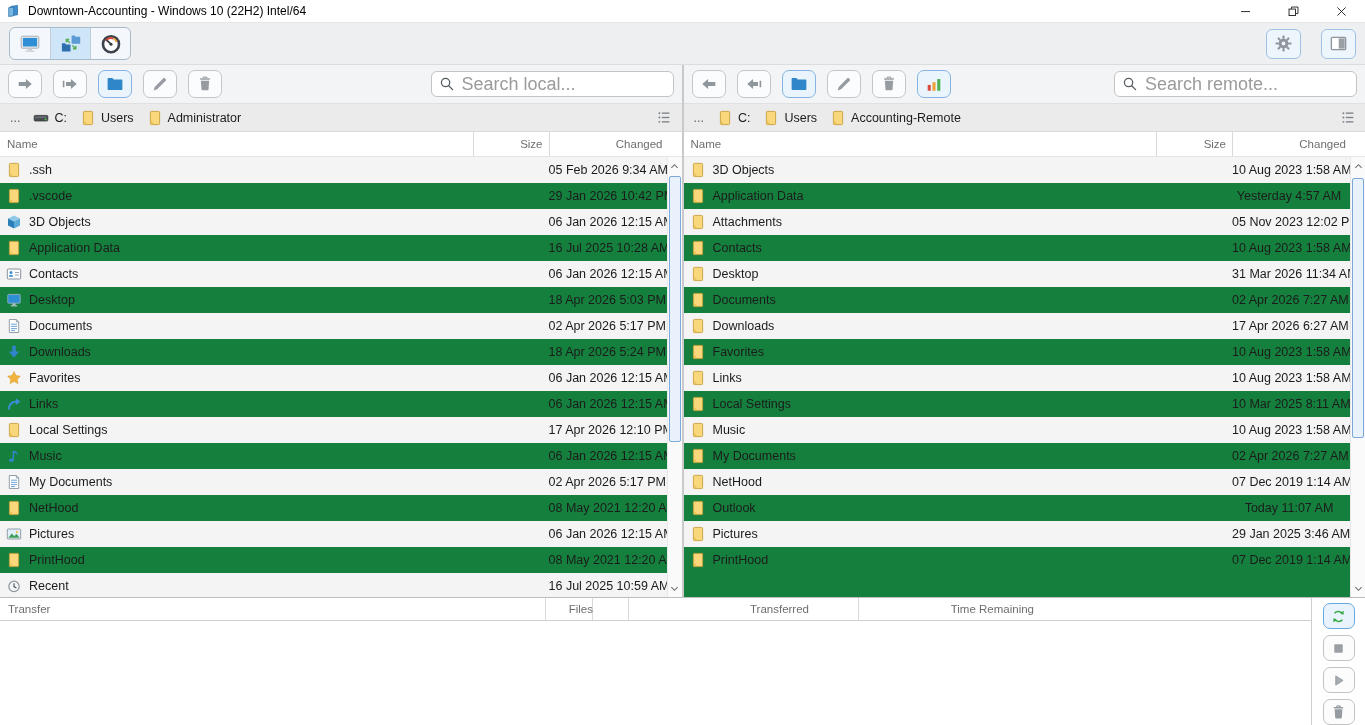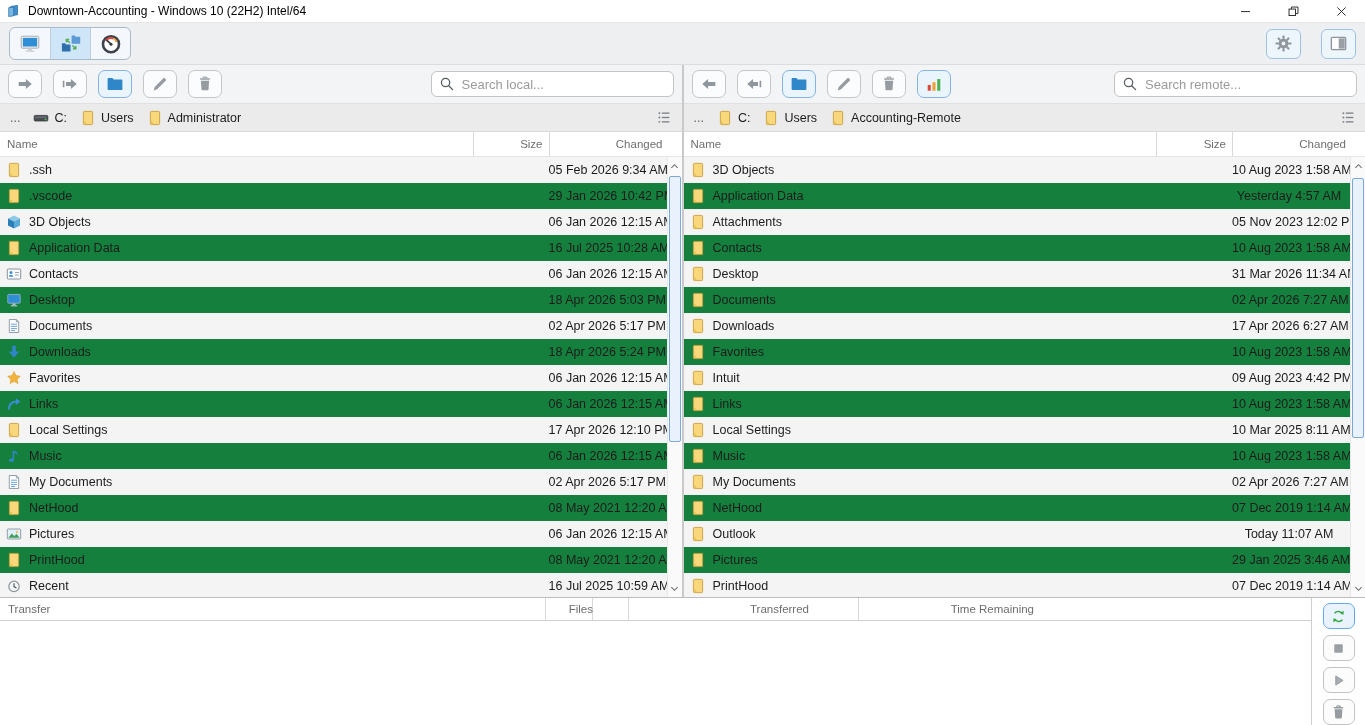--- a/index.html
+++ b/index.html
@@ -31,21 +31,21 @@
   .pane { flex:1; min-width:0; display:flex; flex-direction:column; }
   .pane.right { border-left:2px solid #c9c9c9; }
 
   .pane-toolbar { height:38px; background:#f3f4f5; display:flex; align-items:center; padding:0 8px; gap:11px; flex:none; }
   .pt-btn { width:34px; height:28px; border:1px solid #c6c6c6; border-radius:7px; background:#fbfcfd; display:flex; align-items:center; justify-content:center; flex:none; }
   .pt-btn.hl { border-color:#85b4e2; background:#eaf4fd; }
   .pt-btn svg { width:18px; height:18px; }
   .flip { transform:scaleX(-1); }
 
   .search { margin-left:auto; width:243px; height:26px; position:relative; flex:none; }
-  .search input { width:100%; height:100%; border:1px solid #c4c4c4; border-radius:6px; background:#fff; padding:0 8px 0 30px; font-size:13px; color:#333; outline:none; font-family:inherit; }
+  .search input { width:100%; height:100%; border:1px solid #c4c4c4; border-radius:6px; background:#fff; padding:0 8px 0 30px; font-size:18px; color:#333; outline:none; font-family:inherit; }
   .search input::placeholder { color:#9b9b9b; }
   .search svg { position:absolute; left:8px; top:5px; width:16px; height:16px; pointer-events:none; }
 
   .breadcrumb { height:29px; background:#ebebeb; border-top:1px solid #e0e0e0; border-bottom:1px solid #dadada; display:flex; align-items:center; padding:0 10px; gap:13px; font-size:12.5px; flex:none; }
   .crumb { display:flex; align-items:center; gap:5px; cursor:default; }
   .crumb svg { width:16px; height:16px; }
   span.crumb:first-of-type { color:#666; }
   .bc-list-btn { margin-left:auto; width:18px; height:18px; display:flex; align-items:center; justify-content:center; }
   .bc-list-btn svg { width:15px; height:15px; }
 
@@ -821,32 +821,20 @@
                   <svg style="width:16px;height:16px;display:block" aria-hidden="true">
                     <use href="#i-folder"></use>
                   </svg>
                 </span>
                 <span>Favorites</span>
               </span>
               <span class="cell-size"></span>
               <span class="cell-changed">10 Aug 2023 1:58 AM</span>
             </div>
 
-            <div class="row">
-              <span class="cell-name">
-                <span style="display: inline-flex;">
-                  <svg style="width:16px;height:16px;display:block" aria-hidden="true">
-                    <use href="#i-folder"></use>
-                  </svg>
-                </span>
-                <span>Intuit</span>
-              </span>
-              <span class="cell-size"></span>
-              <span class="cell-changed">09 Aug 2023 4:42 PM</span>
-            </div>
 
             <div class="row">
               <span class="cell-name">
                 <span style="display: inline-flex;">
                   <svg style="width:16px;height:16px;display:block" aria-hidden="true">
                     <use href="#i-folder"></use>
                   </svg>
                 </span>
                 <span>Links</span>
               </span>

